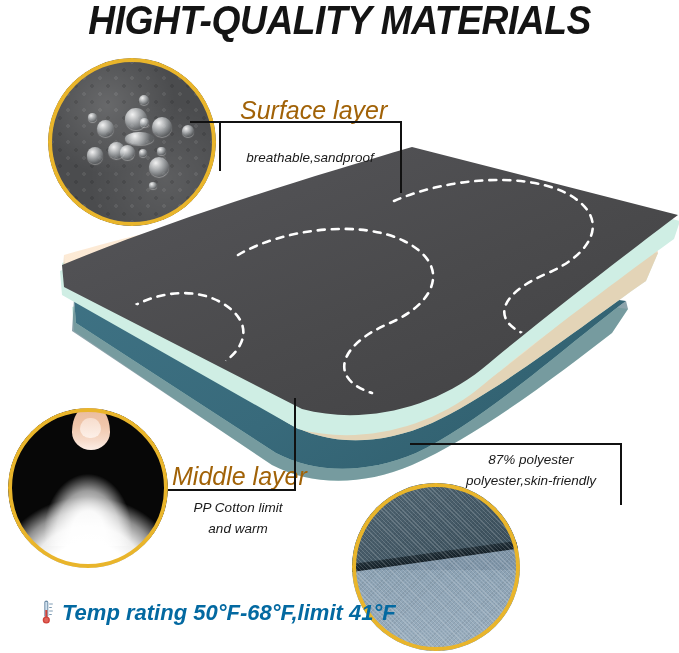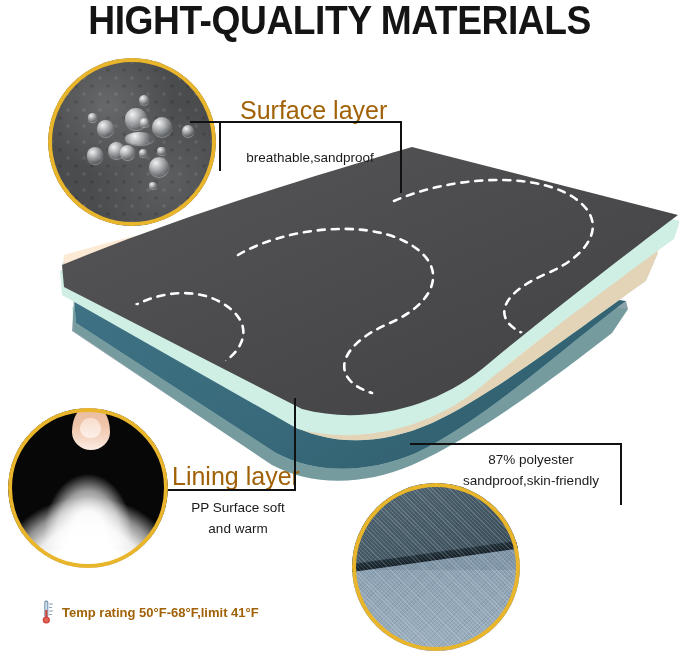--- a/index.html
+++ b/index.html
@@ -1,19 +1,19 @@
 <!DOCTYPE html>
 <html><head>
 <meta charset="utf-8">
 <style>
   html,body{margin:0;padding:0;background:#ffffff;}
   body{width:679px;height:653px;position:relative;overflow:hidden;
        font-family:"Liberation Sans","DejaVu Sans",sans-serif;color:#111;}
 
-  #stage{position:absolute;inset:0;width:553px;height:653px;}
+  #stage{position:absolute;inset:0;width:553px;height:653px;font-style:italic;}
 
   
   .title{position:absolute;left:0;top:-2px;width:679px;text-align:center;
          font-family:"Liberation Sans Narrow","Liberation Sans",sans-serif;
          font-weight:bold;font-size:40px;letter-spacing:-0.5px;
          transform:scaleX(.93);transform-origin:center top;color:#141414;
          white-space:nowrap;}
 
   
   .circle{position:absolute;border-radius:50%;overflow:hidden;}
@@ -70,21 +70,21 @@
   .body-txt{position:absolute;font-size:13.5px;color:#1a1a1a;line-height:21px;
             text-align:center;white-space:nowrap;}
   .ln{position:absolute;background:#111;}
 
   
   #diagram{position:absolute;left:60px;top:135px;width:620px;height:370px;}
   #diagram svg{display:block;}
 
   
   #temp{position:absolute;left:40px;top:599px;display:flex;align-items:center;gap:7px;}
-  #temp .label{font-size:13px;font-weight:bold;color:#a16207;white-space:nowrap;}
+  #temp .label{font-size:22px;font-weight:bold;color:#0369a1;white-space:nowrap;}
 </style>
 </head>
 <body>
 
 <div id="stage">
 
   <div class="title">HIGHT-QUALITY MATERIALS</div>
 
   <div id="diagram">
     <svg width="620" height="370" viewBox="0 0 620 370">
@@ -182,42 +182,42 @@
 
   <div class="circle" id="c-middle">
     <div class="bg"></div>
     <div class="fluff"></div>
     <div class="fluff2"></div>
     <div class="finger"></div>
     <div class="nail"></div>
     <div class="ring"></div>
   </div>
 
-  <div class="head" style="left:172px;top:462px;">Lining layer</div>
+  <div class="head" style="left:172px;top:462px;">Middle layer</div>
   <div class="ln" style="left:168px;top:489px;width:128px;height:1.6px;"></div>
   <div class="ln" style="left:294px;top:398px;width:1.6px;height:92px;"></div>
   <div class="body-txt" style="left:168px;top:497px;width:140px;">
-    <span>PP Surface  soft</span><br>
+    <span>PP Cotton  limit</span><br>
     <span>and warm</span>
   </div>
 
   <div class="circle" id="c-lining">
     <div class="bg"></div>
     <div class="lower"></div>
     <div class="upper"></div>
     <div class="crease"></div>
     <div class="weave"></div>
     <div class="ring"></div>
   </div>
 
   <div class="ln" style="left:410px;top:443px;width:212px;height:1.6px;"></div>
   <div class="ln" style="left:620px;top:443px;width:1.6px;height:62px;"></div>
   <div class="body-txt" style="left:440px;top:449px;width:182px;">
     <span>87% polyester</span><br>
-    <span>sandproof,skin-friendly</span>
+    <span>polyester,skin-friendly</span>
   </div>
 
   <div id="temp">
     <svg width="15" height="27" viewBox="0 0 15 27">
       <rect x="4.3" y="1.5" width="4" height="17" rx="2" fill="#6f8ea8"></rect>
       <rect x="5.3" y="3" width="2" height="15" fill="#cfe0ee"></rect>
       <rect x="5.3" y="11" width="2" height="7" fill="#d0433a"></rect>
       <circle cx="6.3" cy="21" r="3.6" fill="#d0433a"></circle>
       <circle cx="6.3" cy="21" r="2.2" fill="#e2635a"></circle>
       <g stroke="#7e9bb3" stroke-width="1" stroke-linecap="round">

